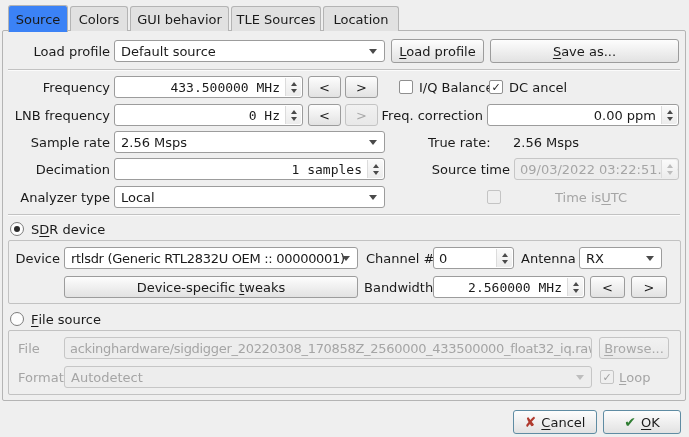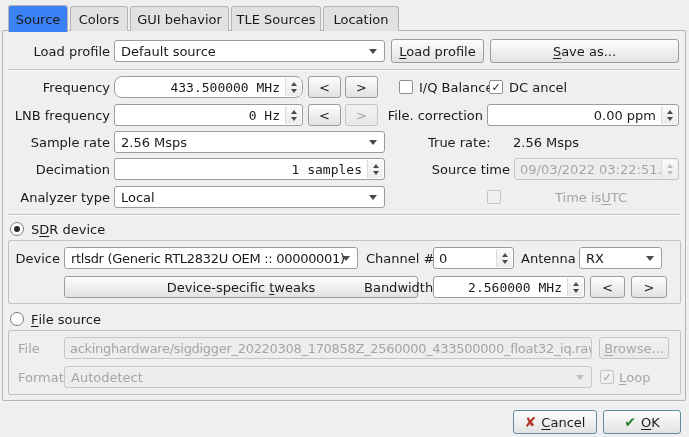--- a/index.html
+++ b/index.html
@@ -84,21 +84,21 @@
     <span><span class="mn">L</span><span>oad profile</span></span>
   </div>
   <div class="btn" style="left:490px;top:39px;width:189px;height:24px;">
     <span><span class="mn">S</span><span>ave as...</span></span>
   </div>
 
   <div class="sep" style="top:69px;"></div>
   <div class="sep2" style="top:70px;"></div>
 
   <div class="lbl r" style="left:8px;top:76px;width:102px;height:22px;">Frequency</div>
-  <div class="field" style="left:114px;top:76px;width:189px;height:22px;border-radius:8px;">
+  <div class="field" style="left:114px;top:76px;width:189px;height:22px;">
     <span class="val mono">433.500000 MHz</span>
     <span class="spinner">
         <i class="up"></i>
         <i class="dn"></i>
       </span>
   </div>
   <div class="btn" style="left:308px;top:76px;width:33px;height:22px;">
       <span>&lt;</span>
     </div>
   <div class="btn" style="left:345px;top:76px;width:33px;height:22px;">
@@ -118,21 +118,21 @@
         <i class="up"></i>
         <i class="dn"></i>
       </span>
   </div>
   <div class="btn" style="left:308px;top:104px;width:33px;height:22px;">
       <span>&lt;</span>
     </div>
   <div class="btn disabled" style="left:345px;top:104px;width:33px;height:22px;">
       <span>&gt;</span>
     </div>
-  <div class="lbl r" style="left:383px;top:104px;width:100px;height:22px;">File. correction</div>
+  <div class="lbl r" style="left:383px;top:104px;width:100px;height:22px;">Freq. correction</div>
   <div class="field" style="left:487px;top:104px;width:192px;height:22px;">
     <span class="val">0.00 ppm</span>
     <span class="spinner">
         <i class="up"></i>
         <i class="dn"></i>
       </span>
   </div>
 
   <div class="lbl r" style="left:8px;top:131px;width:102px;height:22px;">Sample rate</div>
   <div class="combo" style="left:114px;top:131px;width:271px;height:22px;">
@@ -193,21 +193,21 @@
     <span class="spinner">
         <i class="up"></i>
         <i class="dn"></i>
       </span>
   </div>
   <div class="lbl" style="left:521px;top:247px;height:22px;">Antenna</div>
   <div class="combo" style="left:579px;top:247px;width:83px;height:22px;">
     <span class="val">RX</span>
     <span class="carrow"></span>
   </div>
-  <div class="btn" style="left:64px;top:276px;width:354px;height:22px;">
+  <div class="btn" style="left:64px;top:276px;width:294px;height:22px;">
     <span><span>Device-specific </span><span class="mn">t</span><span>weaks</span></span>
   </div>
   <div class="lbl" style="left:364px;top:276px;height:22px;">Bandwidth</div>
   <div class="field" style="left:433px;top:276px;width:152px;height:22px;">
     <span class="val mono">2.560000 MHz</span>
     <span class="spinner">
         <i class="up"></i>
         <i class="dn"></i>
       </span>
   </div>

